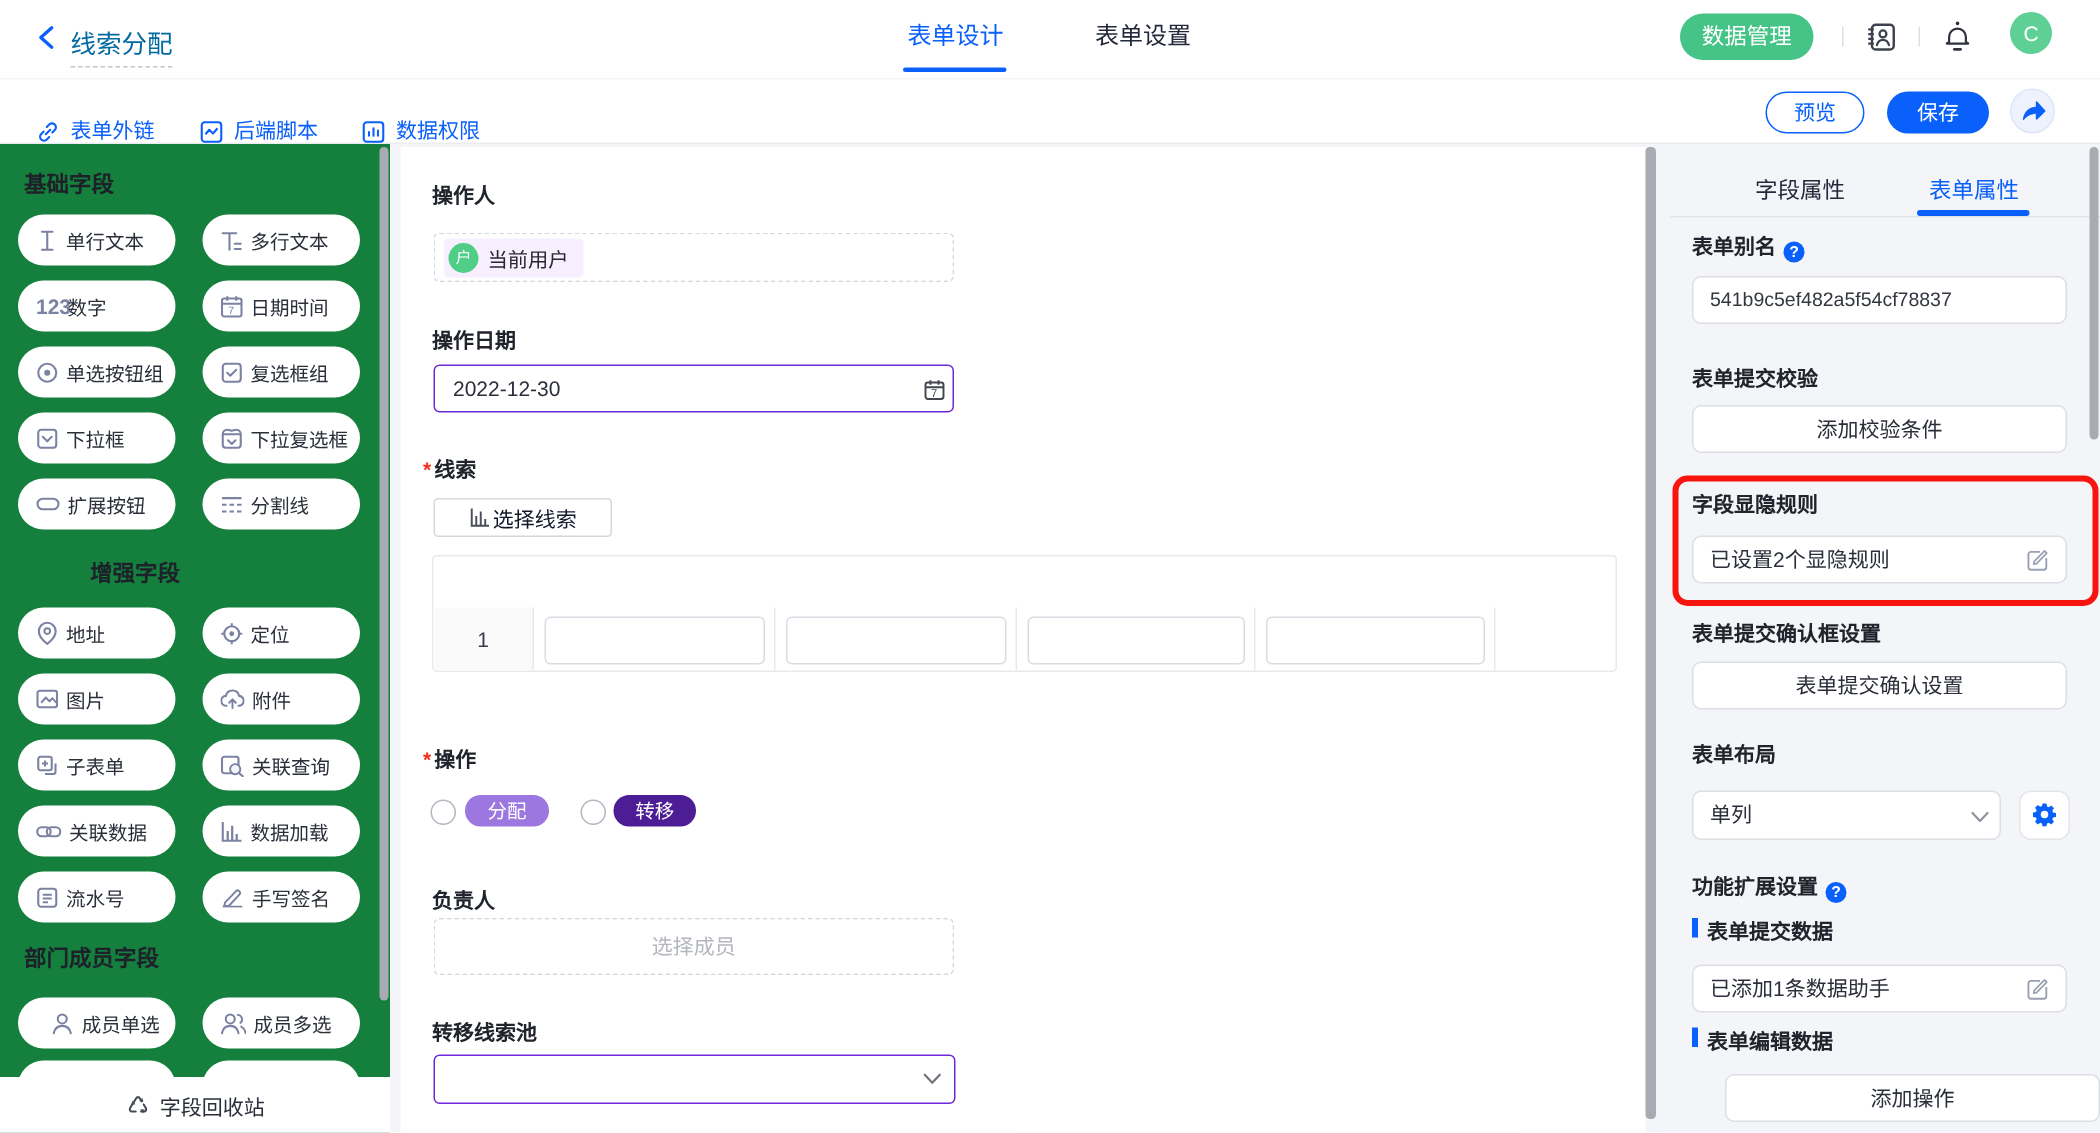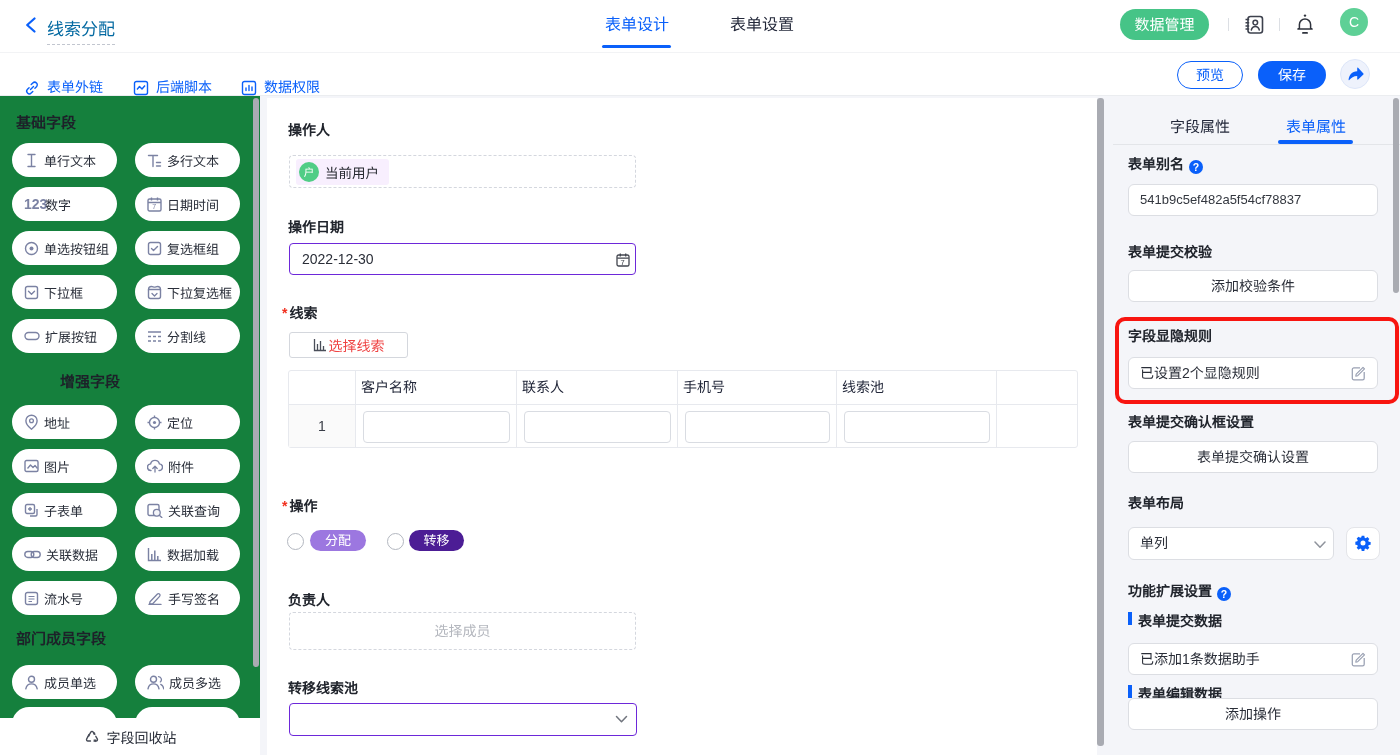--- a/index.html
+++ b/index.html
@@ -203,21 +203,21 @@
       </svg>数据加载</div>
   <div class="fbtn c1" style="top:485px;"><svg width="15" height="15" viewBox="0 0 15 15">
         <rect x="1.5" y="1.5" width="12" height="12" rx="2" fill="none" stroke="#7b82a3" stroke-width="1.4"></rect>
         <path d="M4.5 5.5h6M4.5 8h6M4.5 10.5h3.5" stroke="#7b82a3" stroke-width="1.2"></path>
       </svg>流水号</div>
   <div class="fbtn c2" style="top:485px;"><svg width="16" height="14" viewBox="0 0 16 14">
         <path d="M2 13.5h12" stroke="#7b82a3" stroke-width="1.3" stroke-linecap="round"></path>
         <path d="M3 10.8l7.2-7.6a1.6 1.6 0 012.4 2.2L5.5 13 2.5 13z" fill="none" stroke="#7b82a3" stroke-width="1.3" stroke-linejoin="round"></path>
       </svg>手写签名</div>
   <div class="sec-h" style="top:531px;">部门成员字段</div>
-  <div class="fbtn c1" style="top:569px;"><svg width="15" height="15" viewBox="0 0 15 15">
+  <div class="fbtn c1" style="top:569px;justify-content:center;"><svg width="15" height="15" viewBox="0 0 15 15">
         <circle cx="7.5" cy="4.3" r="3" fill="none" stroke="#7b82a3" stroke-width="1.4"></circle>
         <path d="M1.8 13.8c.7-3.2 2.9-4.9 5.7-4.9s5 1.7 5.7 4.9" fill="none" stroke="#7b82a3" stroke-width="1.4" stroke-linecap="round"></path>
       </svg>成员单选</div>
   <div class="fbtn c2" style="top:569px;"><svg width="17" height="15" viewBox="0 0 17 15">
         <circle cx="6.5" cy="4.3" r="3" fill="none" stroke="#7b82a3" stroke-width="1.4"></circle>
         <path d="M1 13.8c.6-3.2 2.7-4.9 5.5-4.9s4.9 1.7 5.5 4.9" fill="none" stroke="#7b82a3" stroke-width="1.4" stroke-linecap="round"></path>
         <path d="M11.5 1.6a3 3 0 011.8 5.3M13.8 9.4c1.6.8 2.6 2.3 3 4.4" fill="none" stroke="#7b82a3" stroke-width="1.3" stroke-linecap="round"></path>
       </svg>成员多选</div>
   <div class="fbtn c1" style="top:611px;"></div>
   <div class="fbtn c2" style="top:611px;"></div>
@@ -241,36 +241,28 @@
       <div class="ut">当前用户</div>
     </div>
   <div class="flabel" style="left:21px;top:118px;">操作日期</div>
   <div class="inputbox" style="left:22px;top:145px;width:347px;height:32px;font-size:14px;color:#2a2e38;line-height:30px;padding-left:12px;">2022-12-30</div>
   <svg class="abs" style="left:349px;top:155px;" width="14" height="14" viewBox="0 0 14 14">
       <rect x="1" y="2" width="12" height="11" rx="1.6" fill="none" stroke="#42464f" stroke-width="1.3"></rect>
       <path d="M1.3 5.2h11.4M4.3 0.5v3M9.7 0.5v3" stroke="#42464f" stroke-width="1.3"></path>
       <text x="4.6" y="11.5" font-size="7.5" fill="#42464f">7</text>
     </svg>
   <div class="flabel" style="left:15px;top:204px;"><span class="star">*</span>线索</div>
-  <div class="inputbox" style="left:22px;top:234px;width:119px;height:26px;display:flex;align-items:center;justify-content:center;gap:2px;font-size:14px;color:#ef4444;border-color:#d4d7dd;border-radius:3px;">
+  <div class="inputbox" style="left:22px;top:234px;width:119px;height:26px;display:flex;align-items:center;justify-content:center;gap:2px;font-size:14px;color:#0f172a;border-color:#d4d7dd;border-radius:3px;">
     <svg width="14" height="14" viewBox="0 0 14 14">
         <path d="M1.5 1v11.5H13" fill="none" stroke="#4a4e59" stroke-width="1.3"></path>
         <path d="M4.5 12V6M7.5 12V3M10.5 12V8" stroke="#4a4e59" stroke-width="1.3"></path>
       </svg>
     <span>选择线索</span>
   </div>
   <div id="ltable">
-    <div class="hrow">
-      <div class="cell" style="width:67px;"></div>
-      <div class="cell" style="width:161px;">客户名称</div>
-      <div class="cell" style="width:161px;">联系人</div>
-      <div class="cell" style="width:159px;">手机号</div>
-      <div class="cell" style="width:160px;">线索池</div>
-      <div class="cell" style="flex:1;"></div>
-    </div>
     <div class="brow">
       <div class="cell num" style="width:67px;">1</div>
       <div class="cell" style="width:161px;">
           <input style="width: 147px;">
         </div>
       <div class="cell" style="width:161px;">
           <input style="width: 147px;">
         </div>
       <div class="cell" style="width:159px;">
           <input style="width: 145px;">
@@ -329,16 +321,16 @@
   <div class="bluebar" style="top:516px;"></div>
   <div class="plabel" style="left:33px;top:514px;">表单提交数据</div>
   <div class="pbox" style="top:547px;">已添加1条数据助手
     <svg class="editicon" width="15" height="15" viewBox="0 0 15 15">
         <path d="M13.2 6v6.2a1.6 1.6 0 01-1.6 1.6H2.9a1.6 1.6 0 01-1.6-1.6V3.5a1.6 1.6 0 011.6-1.6H9" fill="none" stroke="#99a0b2" stroke-width="1.25"></path>
         <path d="M5.2 8.2l6.8-6.9 1.5 1.5-6.8 6.9-1.9.4z" fill="#fff" stroke="#99a0b2" stroke-width="1.15" stroke-linejoin="round"></path>
       </svg>
   </div>
   <div class="bluebar" style="top:589px;"></div>
   <div class="plabel" style="left:33px;top:587px;">表单编辑数据</div>
-  <div class="pbox pbtn" style="top:602px;">添加操作</div>
+  <div class="pbox pbtn" style="top:620px;margin-left:22px;">添加操作</div>
 </div>
 <div id="redbox"></div>
 <div class="sbar" style="left:1393px;top:98px;width:6px;height:195px;"></div>
 
 </body></html>

